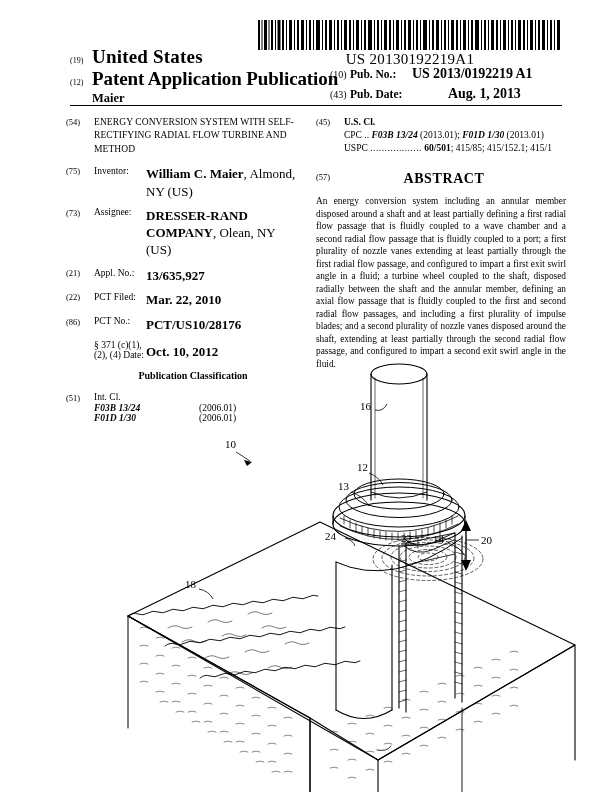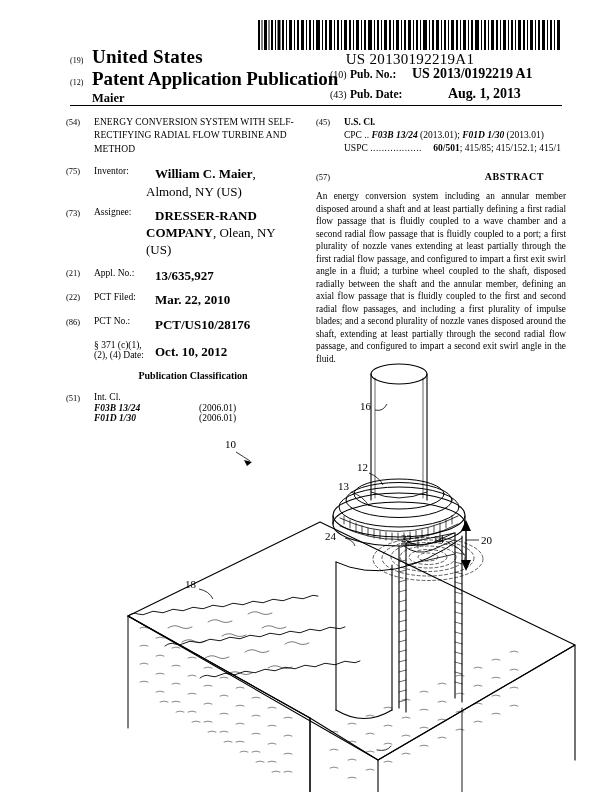--- a/index.html
+++ b/index.html
@@ -150,21 +150,20 @@
     line-height: 1.32;
   }
   .title-text {
     font-size: 9.5px;
     font-weight: normal;
     line-height: 1.42;
     letter-spacing: 0.1px;
   }
   .bold {
     font-weight: bold;
-    margin-left: 9px;
   }
   .ital-bold {
     font-weight: bold;
     font-style: italic;
   }
 
   .pubclass {
     text-align: center;
     font-size: 10px;
     font-weight: bold;
@@ -212,22 +211,22 @@
     letter-spacing: 0.5px;
   }
 
   .abstract-head {
     display: flex;
     margin-top: 17px;
     margin-bottom: 8px;
   }
   .abstract-title {
     flex: 1;
-    text-align: right;
-    font-size: 10px;
+    text-align: center;
+    font-size: 14px;
     font-weight: bold;
     letter-spacing: 0.6px;
     padding-right: 22px;
   }
   .abstract-text {
     font-size: 9.3px;
     line-height: 1.345;
     text-align: justify;
     text-justify: inter-word;
     hyphens: manual;

